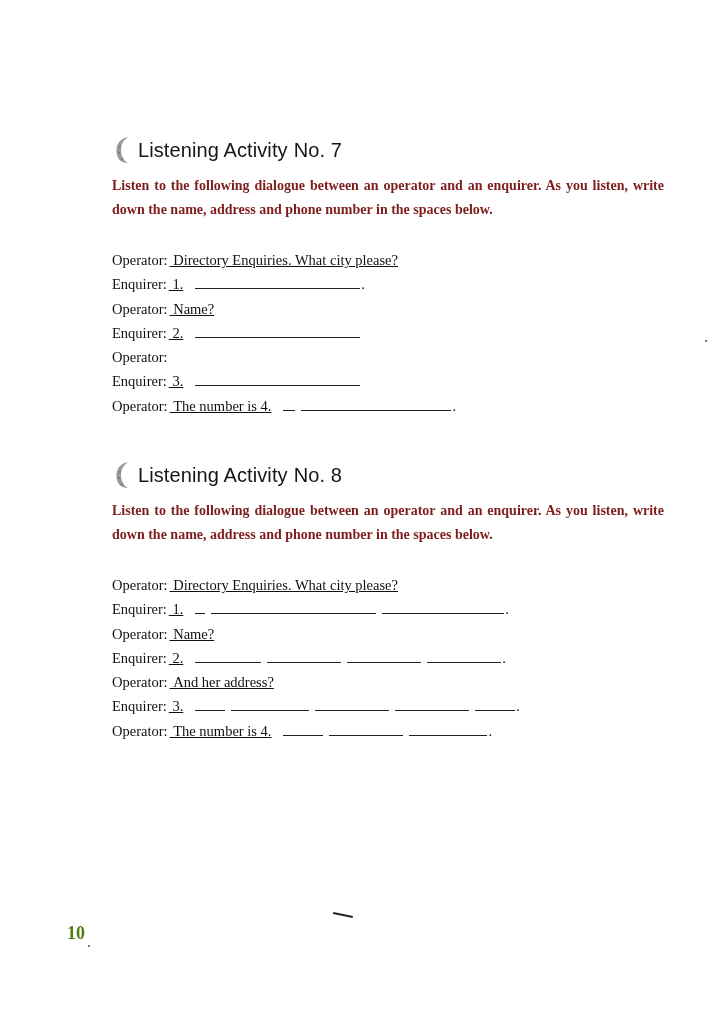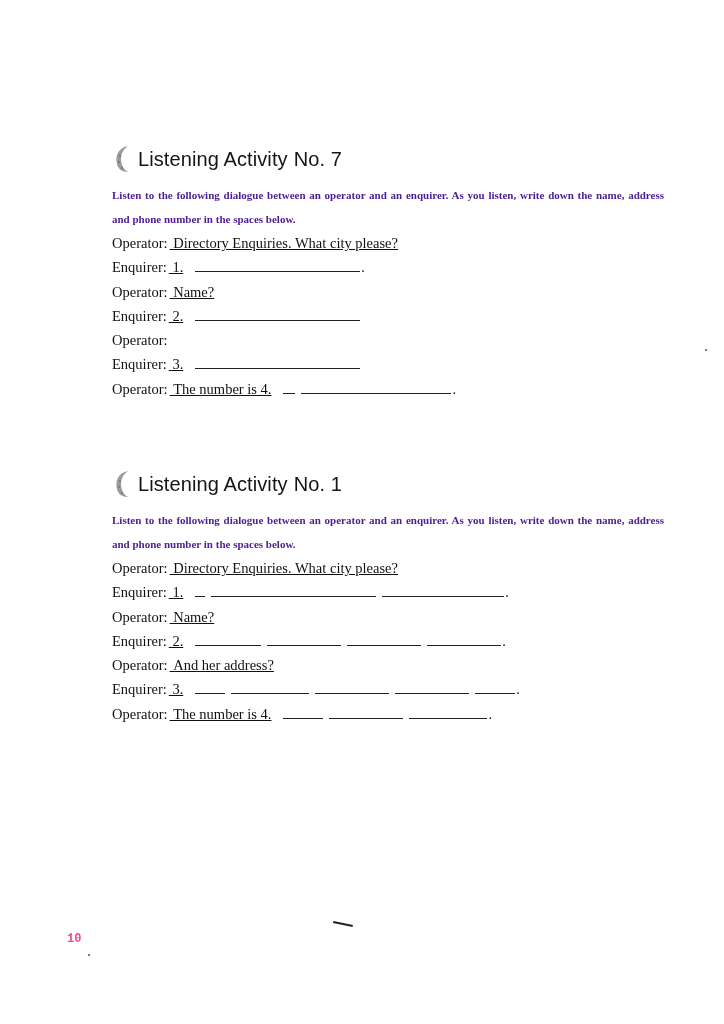--- a/index.html
+++ b/index.html
@@ -10,21 +10,21 @@
     body {
       width: 724px;
       height: 1024px;
       position: relative;
       overflow: hidden;
       color: #111111;
       font-family: "Liberation Serif", "DejaVu Serif", serif;
     }
     .page {
       position: absolute;
-      left: 0; top: 9px;
+      left: 0; top: 0;
       width: 724px; height: 748px;
     }
     .section {
       position: absolute;
       left: 112px;
       width: 560px;
     }
     .heading {
       position: relative;
       height: 32px;
@@ -42,28 +42,29 @@
       font-family: "Liberation Sans", "DejaVu Sans", sans-serif;
       font-size: 20px;
       color: #151515;
       letter-spacing: 0.1px;
     }
     .heading-text .num { margin-left: 6px; }
     .instructions {
       margin-top: 8px;
       font-family: "Liberation Serif", "DejaVu Serif", serif;
       font-weight: bold;
-      font-size: 11px;
+      font-size: 14px;
       line-height: 24px;
-      color: #4c1d95;
+      color: #7f1d1d;
       text-align: justify;
       text-align-last: left;
       width: 552px;
     }
     .dialogue {
+      margin-top: 26px;
     }
     .line {
       height: 24.3px;
       line-height: 24.3px;
       font-size: 14.5px;
       white-space: nowrap;
       display: flex;
       align-items: baseline;
     }
     .speaker {
@@ -80,24 +81,24 @@
       height: 12px;
       vertical-align: baseline;
       margin-left: 6px;
     }
     .blank.gap { margin-left: 12px; }
     .period { display: inline-block; margin-left: 1px; }
     .page-number {
       position: absolute;
       left: 67px;
       top: 923px;
-      font-family: Liberation Mono, monospace;
+      font-family: Liberation Serif, serif;
       font-weight: bold;
-      font-size: 12px;
-      color: #ec4899;
+      font-size: 18px;
+      color: #4d7c0f;
     }
     .scan-mark {
       position: absolute;
       left: 333px;
       top: 914px;
       width: 20px;
       height: 2px;
       background: #222;
       transform: rotate(12deg);
     }
@@ -177,21 +178,21 @@
     <div class="heading">
       <span class="heading-icon">
         <svg width="22" height="30" viewBox="0 0 22 30">
           <path d="M16 2 C6 4, 3 12, 5 20 C6 25, 10 28, 16 28 C11 25, 9 20, 9 15 C9 9, 12 5, 16 2 Z" fill="#8a8a8a" opacity="0.85"></path>
           <circle cx="8" cy="12" r="0.8" fill="#555"></circle>
           <circle cx="7" cy="18" r="0.8" fill="#555"></circle>
           <circle cx="10" cy="24" r="0.7" fill="#555"></circle>
         </svg>
       </span>
       <span class="heading-text">
-        <span>Listening Activity</span><span class="num">No. 1</span>
+        <span>Listening Activity</span><span class="num">No. 8</span>
       </span>
     </div>
     <div class="instructions">Listen to the following dialogue between an operator and an enquirer. As you listen, write down the name, address and phone number in the spaces below.</div>
     <div class="dialogue">
         <div class="line">
           <span class="speaker">Operator</span>
           <span class="colon">:</span>
           <span class="utterance">&nbsp;Directory Enquiries.  What city please?</span>
         </div>
         <div class="line">

